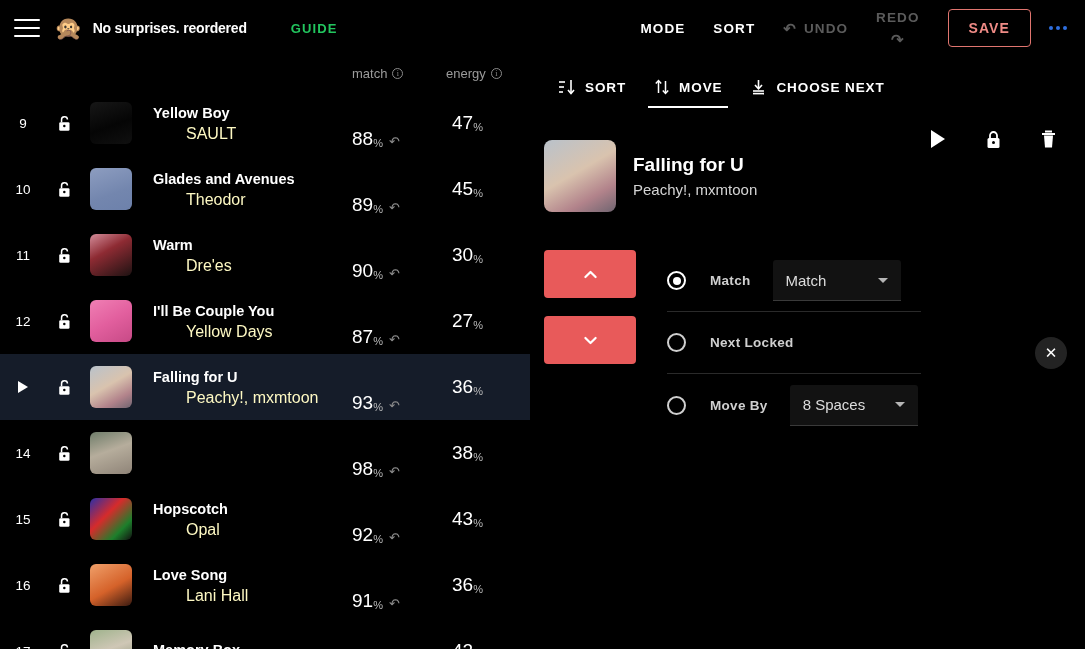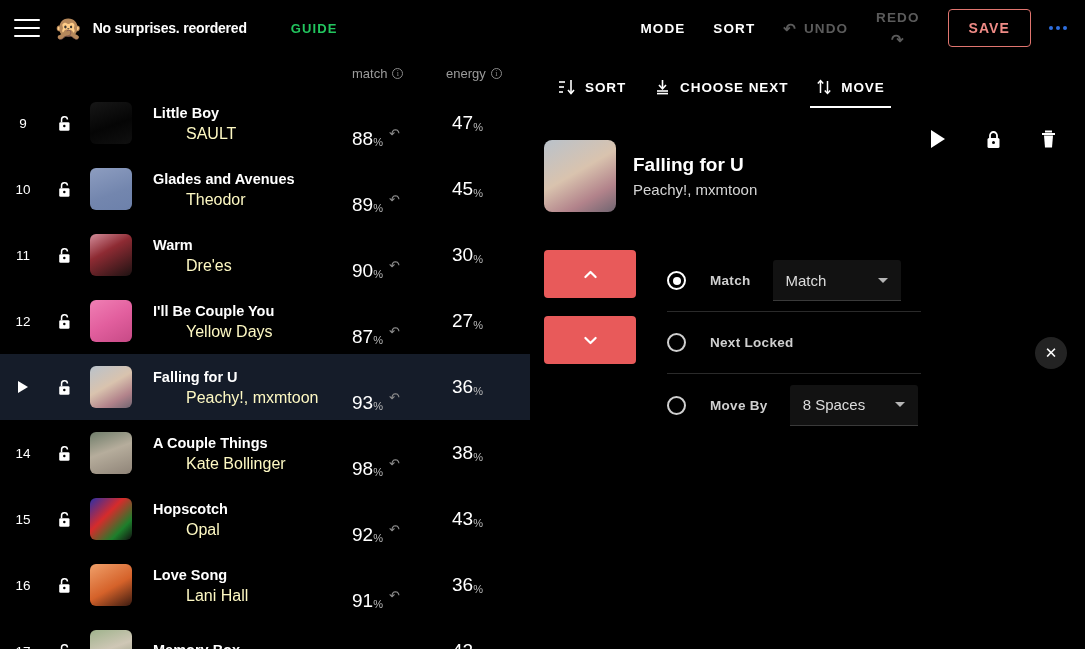--- a/index.html
+++ b/index.html
@@ -96,21 +96,21 @@
   .meta { margin-left: 21px; flex: 1 1 auto; min-width: 0; }
   .t-title {
     font-size: 14.5px; font-weight: bold; color: #fff; line-height: 19px;
     white-space: nowrap; overflow: hidden; text-overflow: ellipsis;
   }
   .t-artist {
     font-size: 16px; color: #fef9c3; line-height: 19px; margin-top: 1px;
     white-space: nowrap; overflow: hidden; text-overflow: ellipsis; margin-left: 33px;
   }
   .match-cell {
-    position: absolute; left: 352px; display: flex; align-items: flex-start; gap: 0px; margin-top: 31px;
+    position: absolute; left: 352px; display: flex; align-items: flex-end; gap: 0px; margin-top: 31px;
   }
   .energy-cell { position: absolute; left: 452px; display: flex; align-items: center; }
   .big-num { font-size: 19px; color: #fff; line-height: 20px; }
   .pct { font-size: 11px; color: #b9b9b9; line-height: 12px; margin-top: 7px; }
   .reset-arrow { margin-left: 6px; margin-top: -3px; font-size: 13px; color: #8d8d8d; }
 
   
   .sbar {
     position: absolute; top: 56px; right: 0; width: 22px; height: 593px;
     background: #000;
@@ -255,21 +255,21 @@
           <div class="idx">9</div>
           <div class="lock-cell">
             <svg class="lock-svg" viewBox="0 0 15 19">
               <path d="M4.2 8 V5.4 a3.3 3.3 0 0 1 6.6 -0.4" stroke="#fff" stroke-width="1.7" fill="none"></path>
               <rect x="1.6" y="8" width="11.5" height="9.6" rx="1.4" fill="#fff"></rect>
               <circle cx="7.3" cy="12.3" r="1.4" fill="#000"></circle>
             </svg>
           </div>
           <div class="art" style="background-image:linear-gradient(160deg,#171717,#050505 55%,#101010)"></div>
           <div class="meta">
-            <div class="t-title">Little Boy</div>
+            <div class="t-title">Yellow Boy</div>
             <div class="t-artist">SAULT</div>
           </div>
           <div class="match-cell">
             <span class="big-num">88</span>
             <span class="pct">%</span>
             <span class="reset-arrow">↶</span>
           </div>
           <div class="energy-cell">
             <span class="big-num">47</span>
             <span class="pct">%</span>
@@ -376,24 +376,20 @@
         <div class="row">
           <div class="idx">14</div>
           <div class="lock-cell">
             <svg class="lock-svg" viewBox="0 0 15 19">
               <path d="M4.2 8 V5.4 a3.3 3.3 0 0 1 6.6 -0.4" stroke="#fff" stroke-width="1.7" fill="none"></path>
               <rect x="1.6" y="8" width="11.5" height="9.6" rx="1.4" fill="#fff"></rect>
               <circle cx="7.3" cy="12.3" r="1.4" fill="#000"></circle>
             </svg>
           </div>
           <div class="art" style="background-image:linear-gradient(160deg,#6f7d6a 0%,#b6ad9c 45%,#8f8478 100%)"></div>
-          <div class="meta">
-            <div class="t-title">A Couple Things</div>
-            <div class="t-artist">Kate Bollinger</div>
-          </div>
           <div class="match-cell">
             <span class="big-num">98</span>
             <span class="pct">%</span>
             <span class="reset-arrow">↶</span>
           </div>
           <div class="energy-cell">
             <span class="big-num">38</span>
             <span class="pct">%</span>
           </div>
         </div>
@@ -487,41 +483,41 @@
             <svg width="18" height="16" viewBox="0 0 18 16">
               <line x1="1" y1="3" x2="7" y2="3" stroke="#fff" stroke-width="1.6"></line>
               <line x1="1" y1="8" x2="6" y2="8" stroke="#fff" stroke-width="1.6"></line>
               <line x1="1" y1="13" x2="5" y2="13" stroke="#fff" stroke-width="1.6"></line>
               <line x1="13" y1="1" x2="13" y2="14" stroke="#fff" stroke-width="1.6"></line>
               <polyline points="10,11 13,14.5 16,11" stroke="#fff" stroke-width="1.6" fill="none"></polyline>
             </svg>
           </span>
           <span>SORT</span>
         </div>
+        <div class="tab active">
+          <span>
+            <svg width="16" height="16" viewBox="0 0 16 16">
+              <line x1="4.5" y1="2" x2="4.5" y2="14" stroke="#fff" stroke-width="1.5"></line>
+              <polyline points="1.8,4.6 4.5,1.6 7.2,4.6" stroke="#fff" stroke-width="1.5" fill="none"></polyline>
+              <line x1="11.5" y1="2" x2="11.5" y2="14" stroke="#fff" stroke-width="1.5"></line>
+              <polyline points="8.8,11.4 11.5,14.4 14.2,11.4" stroke="#fff" stroke-width="1.5" fill="none"></polyline>
+            </svg>
+          </span>
+          <span>MOVE</span>
+        </div>
         <div class="tab">
           <span>
             <svg width="17" height="16" viewBox="0 0 17 16">
               <line x1="8.5" y1="1" x2="8.5" y2="9" stroke="#fff" stroke-width="1.6"></line>
               <polyline points="5,6 8.5,9.8 12,6" stroke="#fff" stroke-width="1.6" fill="none"></polyline>
               <line x1="3" y1="12" x2="14" y2="12" stroke="#fff" stroke-width="1.6"></line>
               <line x1="3" y1="14.6" x2="14" y2="14.6" stroke="#fff" stroke-width="1.6"></line>
             </svg>
           </span>
           <span>CHOOSE NEXT</span>
-        </div>
-        <div class="tab active">
-          <span>
-            <svg width="16" height="16" viewBox="0 0 16 16">
-              <line x1="4.5" y1="2" x2="4.5" y2="14" stroke="#fff" stroke-width="1.5"></line>
-              <polyline points="1.8,4.6 4.5,1.6 7.2,4.6" stroke="#fff" stroke-width="1.5" fill="none"></polyline>
-              <line x1="11.5" y1="2" x2="11.5" y2="14" stroke="#fff" stroke-width="1.5"></line>
-              <polyline points="8.8,11.4 11.5,14.4 14.2,11.4" stroke="#fff" stroke-width="1.5" fill="none"></polyline>
-            </svg>
-          </span>
-          <span>MOVE</span>
         </div>
       </div>
     <div class="close-btn">✕</div>
 
     <div class="track-detail">
       <div class="detail-art art-sky" style="background-image: linear-gradient(150deg, rgb(185, 194, 203) 0%, rgb(217, 195, 174) 45%, rgb(178, 131, 139) 75%, rgb(111, 100, 112) 100%);"></div>
       <div class="detail-meta">
         <div class="d-title">Falling for U</div>
         <div class="d-artist">Peachy!, mxmtoon</div>
       </div>

